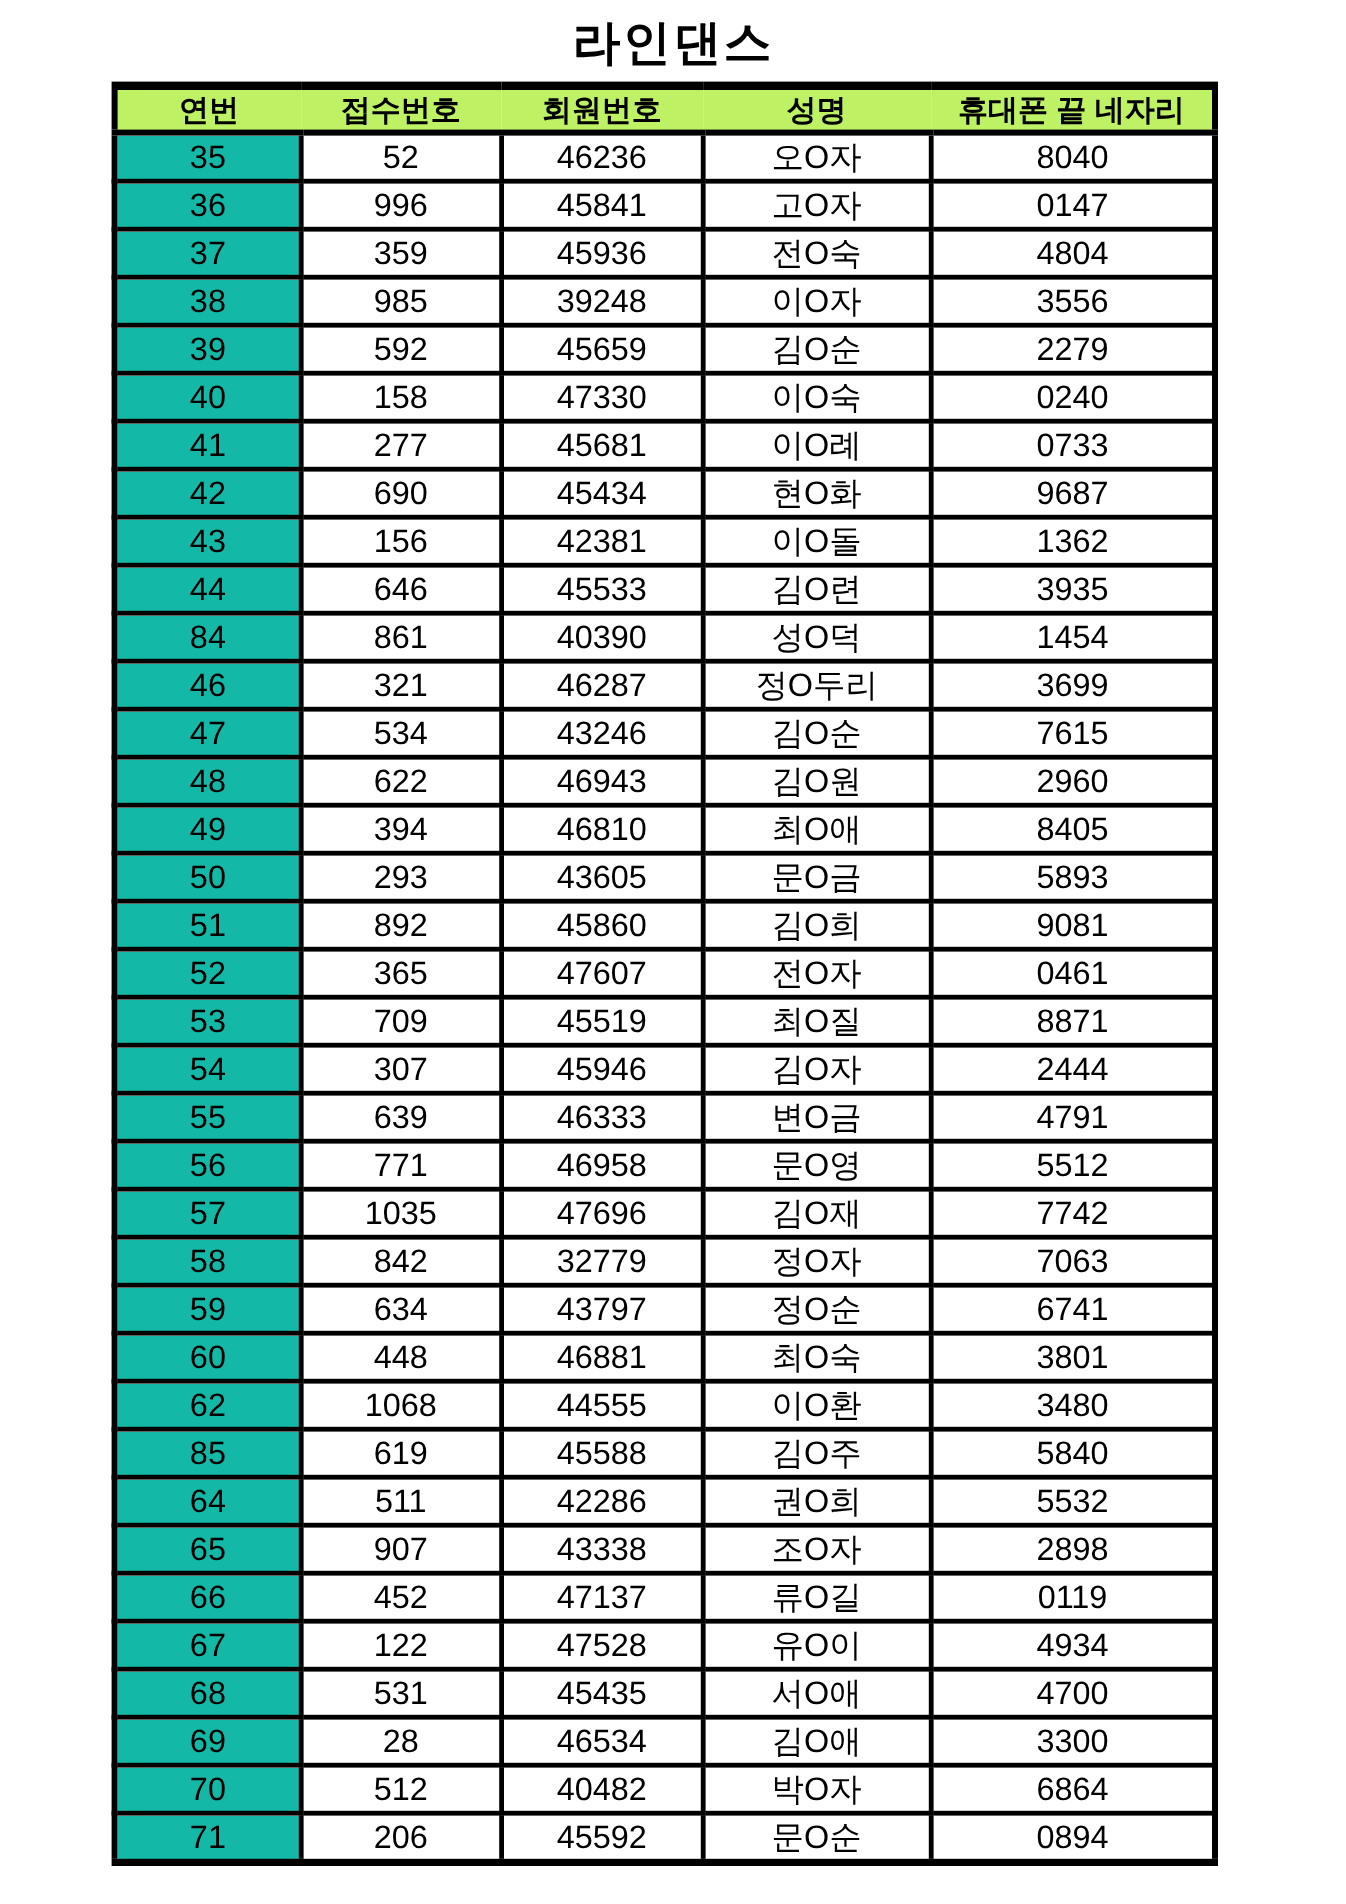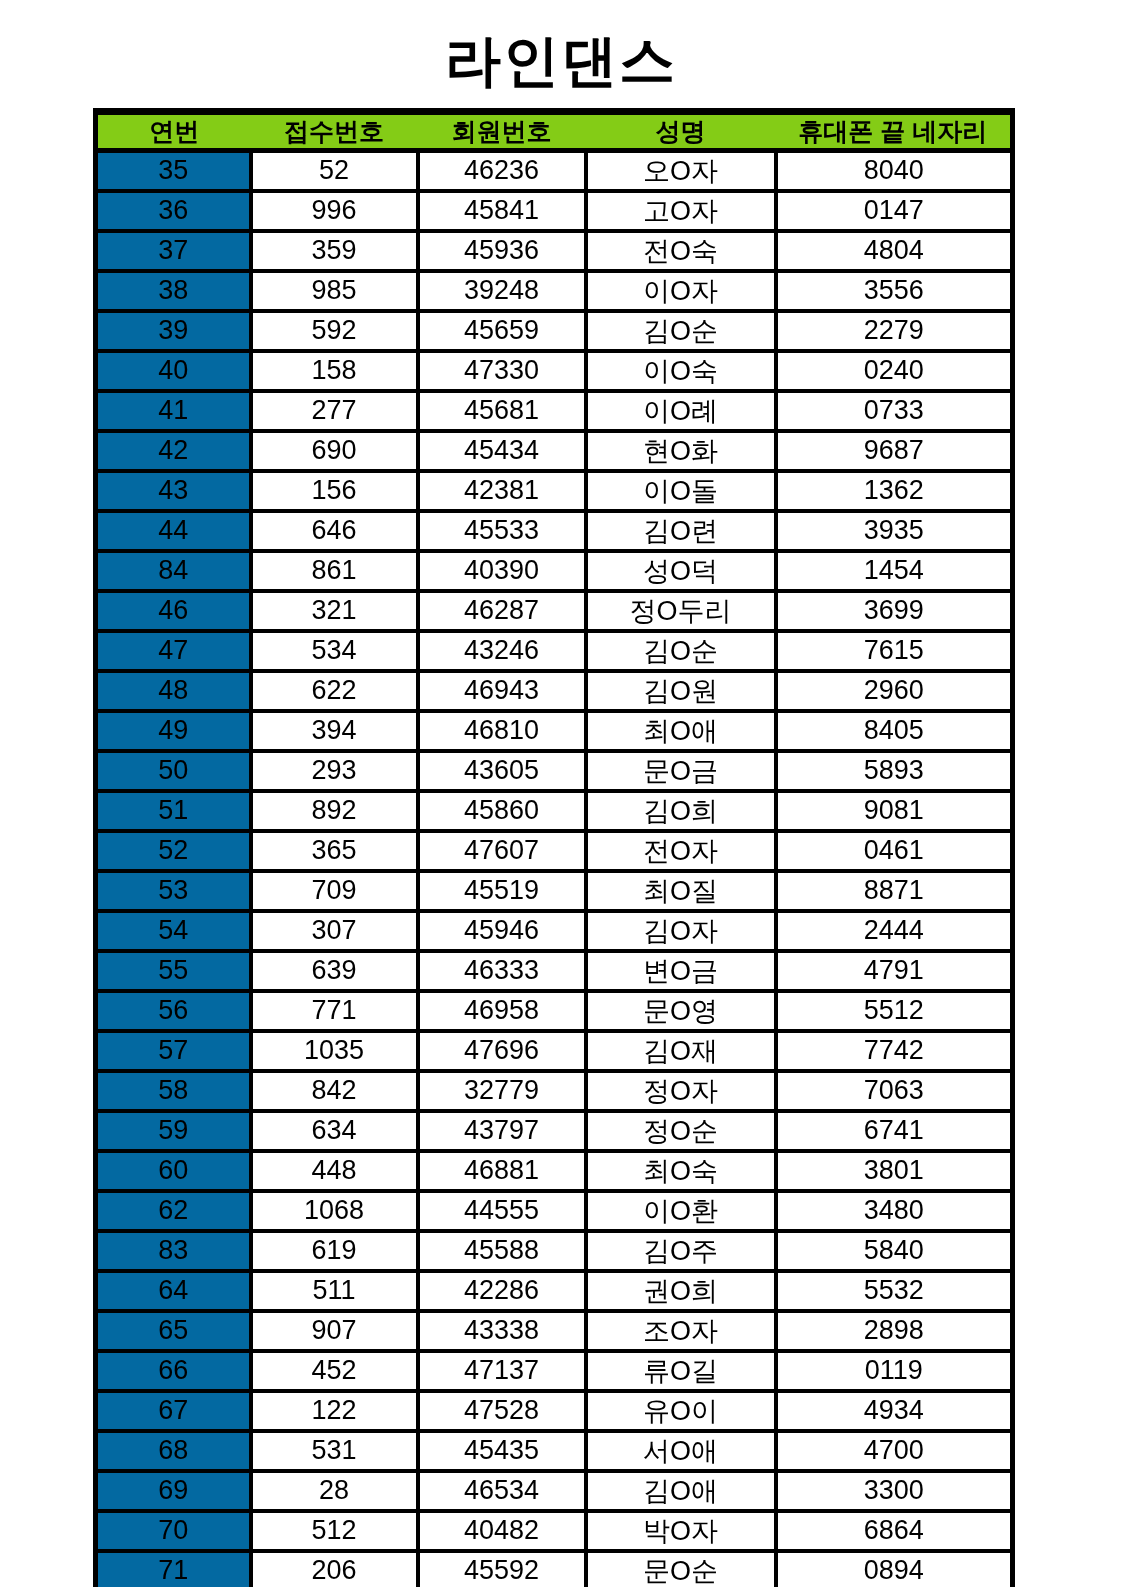--- a/index.html
+++ b/index.html
@@ -10,45 +10,45 @@
     color: #000000;
   }
   .page {
     position: relative;
     width: 1122px;
     height: 1587px;
     background: #ffffff;
     overflow: hidden;
   }
   .page-title {
-    margin: 16px;
+    margin: 0;
     padding-top: 14px;
     text-align: center;
-    font-size: 56px;
+    font-size: 40px;
     font-weight: bold;
     letter-spacing: 2px;
     line-height: 1.1;
   }
   table.roster {
     border-collapse: collapse;
     table-layout: fixed;
     margin-left: 93px;
     margin-top: 10px;
     width: 917px;
     border-left: 5px solid #000;
     border-right: 5px solid #000;
     border-bottom: 6px solid #000;
   }
   table.roster col.c1 { width: 155px; }
   table.roster col.c2 { width: 167px; }
   table.roster col.c3 { width: 168px; }
   table.roster col.c4 { width: 190px; }
   table.roster col.c5 { width: 237px; }
   table.roster th {
-    background: #84cc16;
+    background: #bef264;
     border-top: 7px solid #000;
     border-bottom: 5px solid #000;
     border-left: none;
     border-right: none;
     height: 32px;
     font-size: 25px;
     font-weight: bold;
     text-align: center;
     vertical-align: middle;
     padding: 0;
@@ -57,21 +57,21 @@
     border: 4px solid #000;
     height: 33px;
     font-size: 27px;
     text-align: center;
     vertical-align: middle;
     padding: 0;
     white-space: nowrap;
     overflow: hidden;
   }
   table.roster td.serial {
-    background: #0369a1;
+    background: #14b8a6;
   }
 </style>
 </head>
 <body>
 
 <div class="page">
   <h1 class="page-title">라인댄스</h1>
 
   <table class="roster">
     <colgroup>
@@ -274,21 +274,21 @@
           <td>3801</td>
         </tr>
         <tr>
           <td class="serial">62</td>
           <td>1068</td>
           <td>44555</td>
           <td>이O환</td>
           <td>3480</td>
         </tr>
         <tr>
-          <td class="serial">83</td>
+          <td class="serial">85</td>
           <td>619</td>
           <td>45588</td>
           <td>김O주</td>
           <td>5840</td>
         </tr>
         <tr>
           <td class="serial">64</td>
           <td>511</td>
           <td>42286</td>
           <td>권O희</td>

